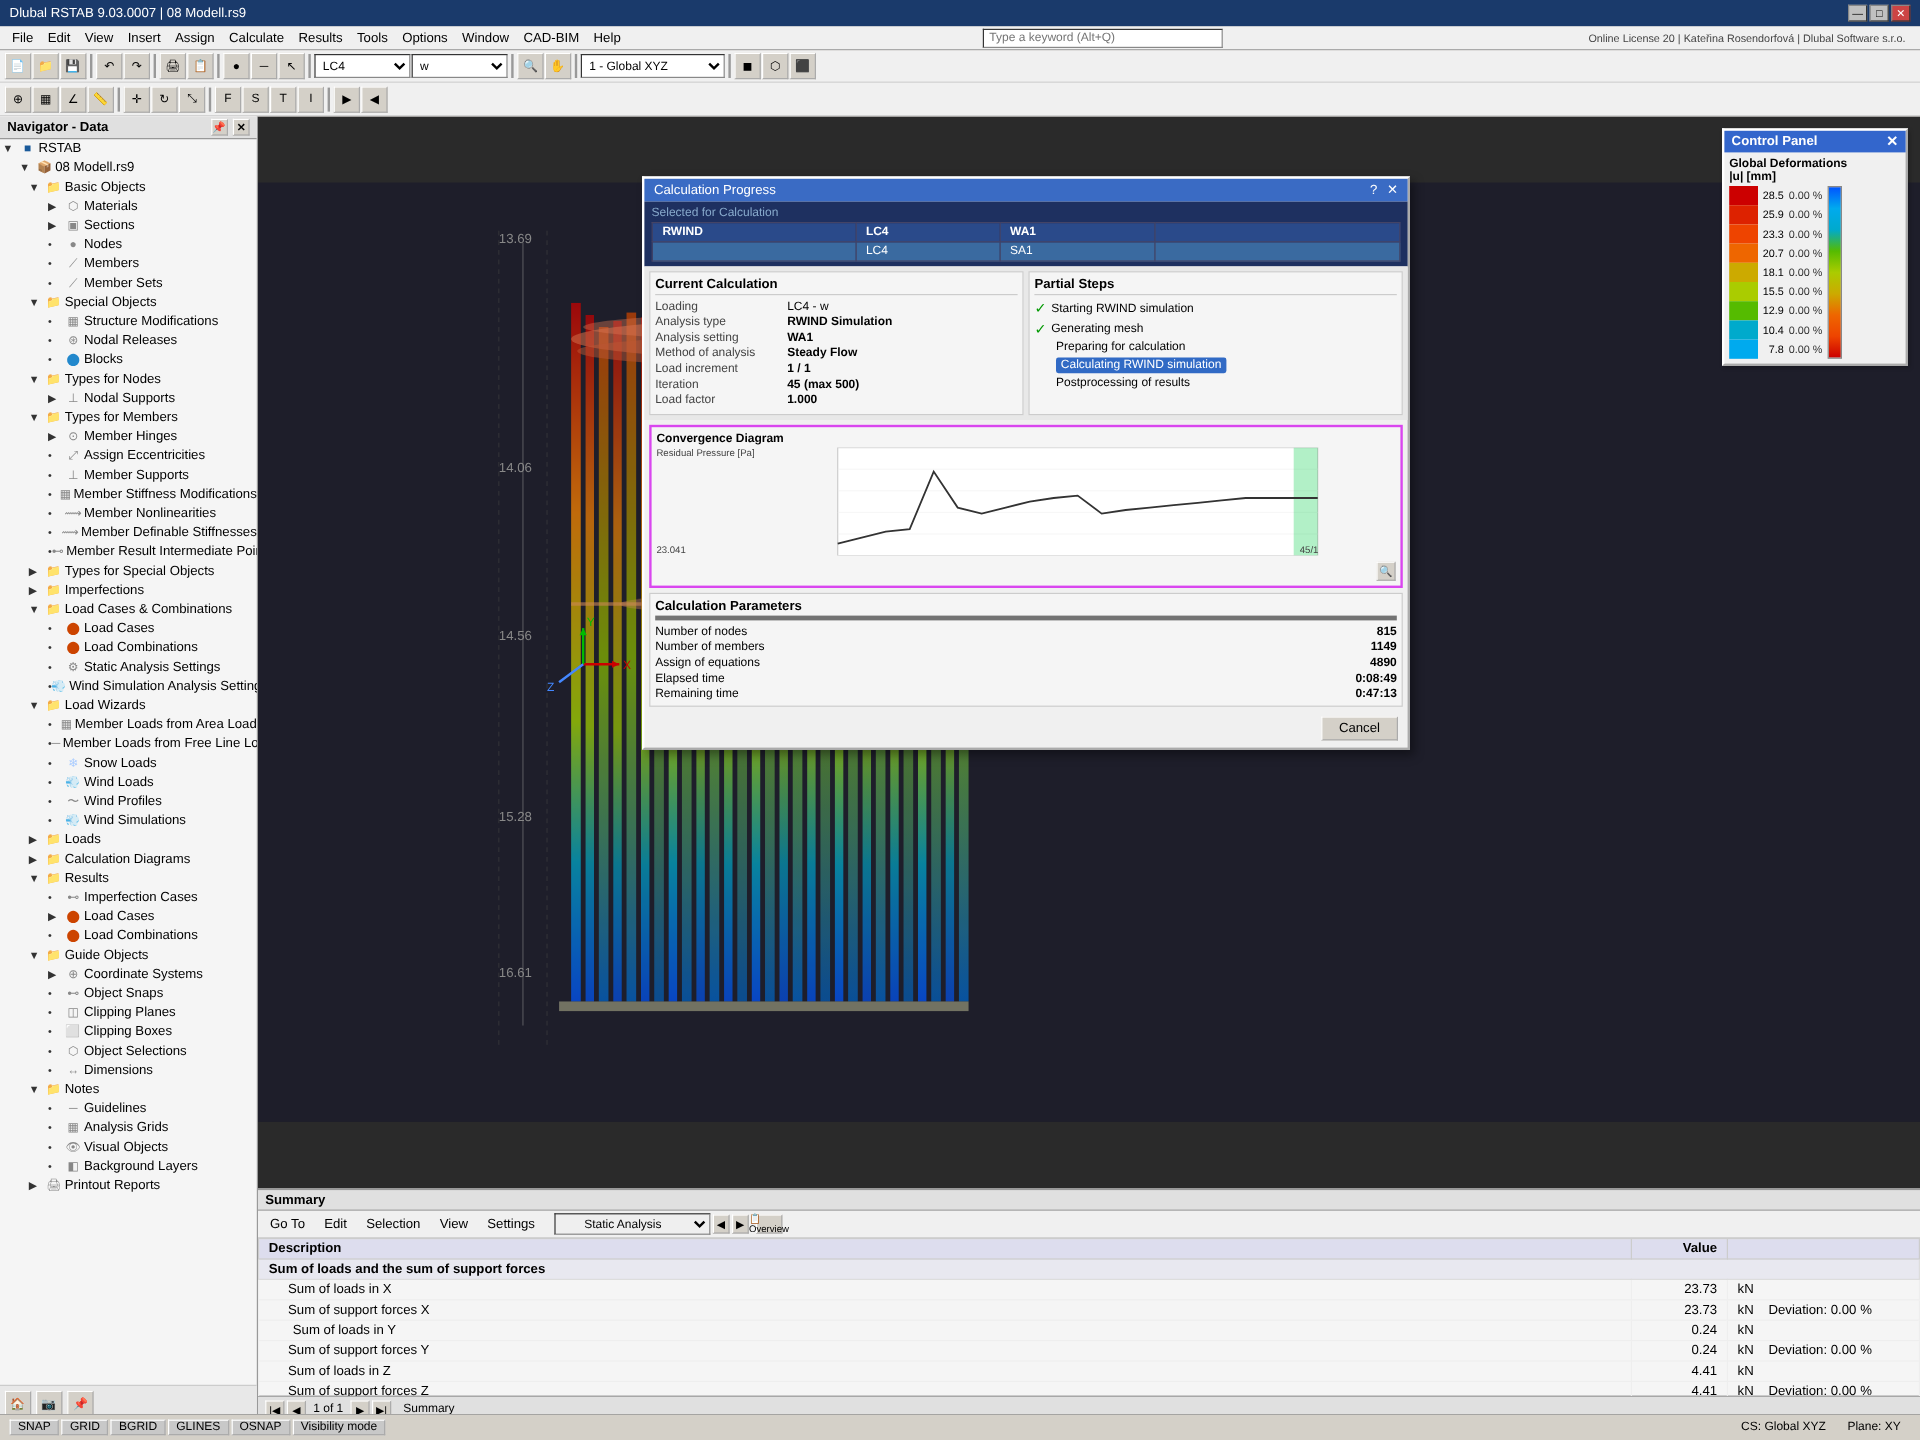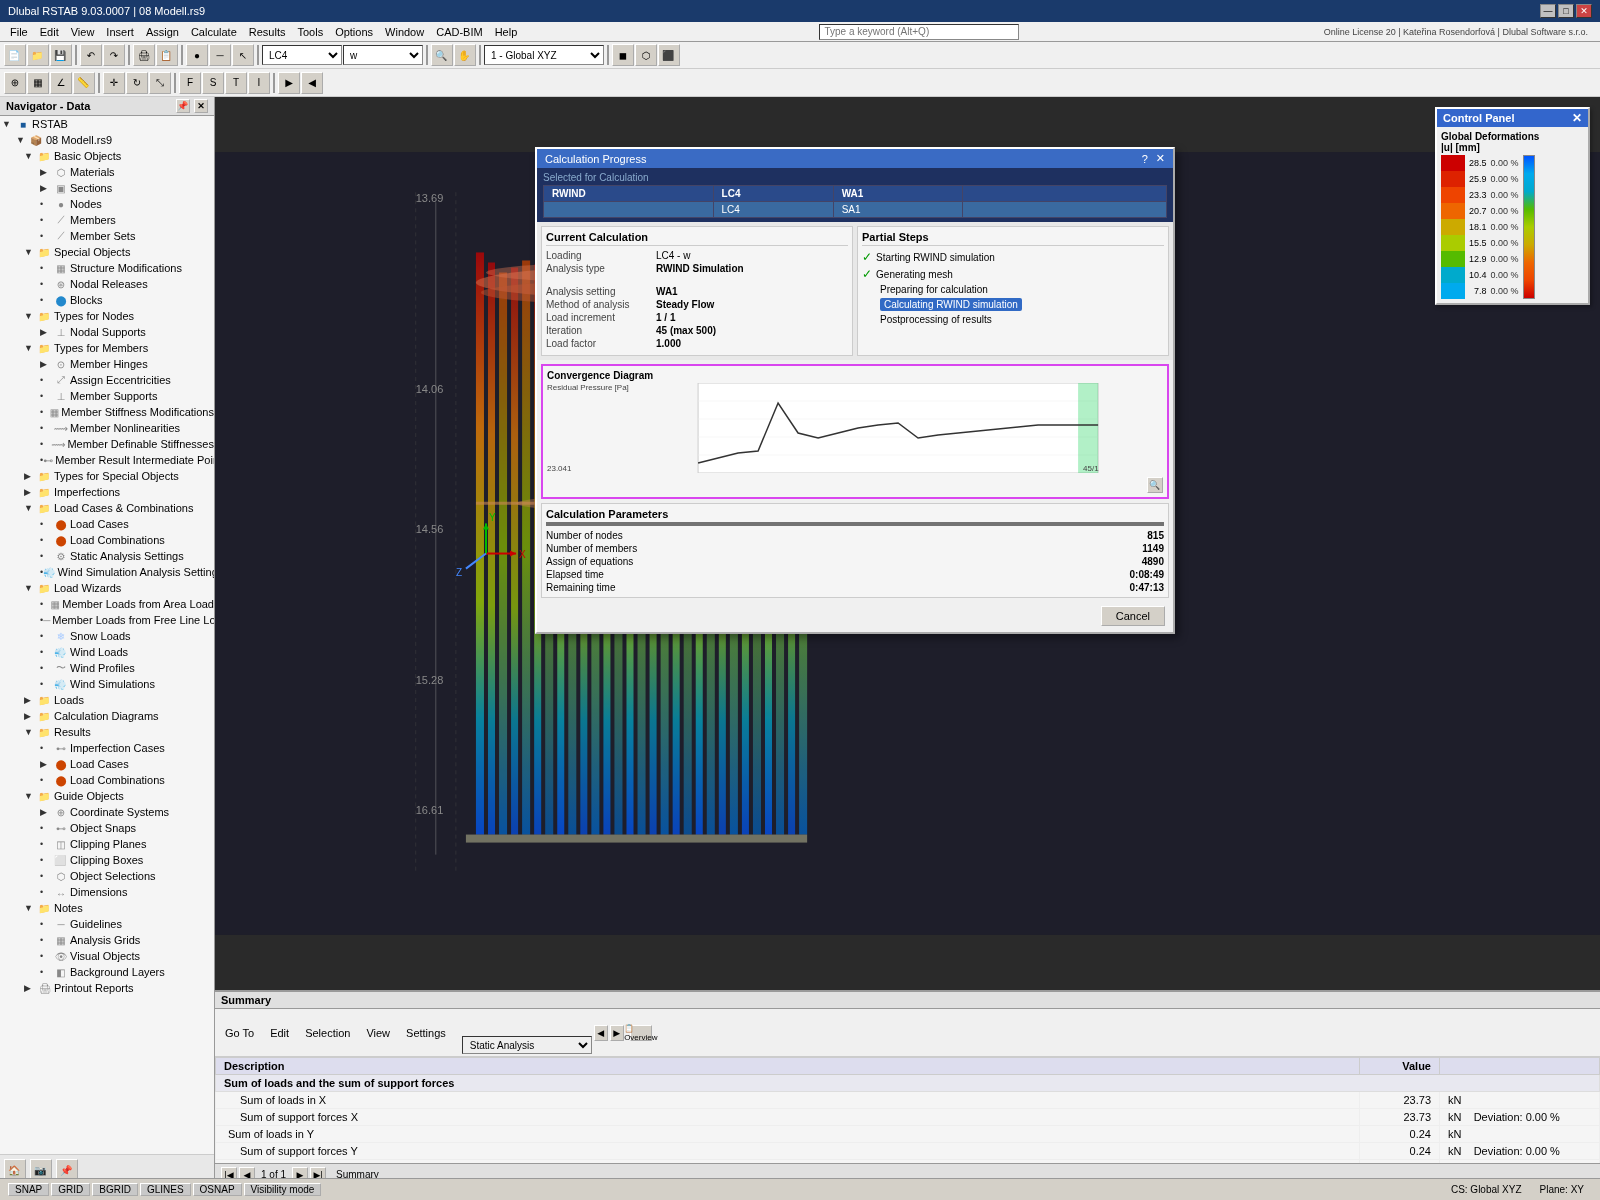--- a/index.html
+++ b/index.html
@@ -644,21 +644,21 @@
           </div>
 
           <div style="display:flex;gap:0;padding:4px;background:#e8e8e8;">
 
             <div style="flex:1;background:#f5f5f5;border:1px solid #ccc;padding:4px;margin-right:4px;font-size:10px;">
               <div style="font-weight:bold;font-size:11px;margin-bottom:4px;border-bottom:1px solid #ccc;padding-bottom:2px;">Current Calculation</div>
               <div style="display:flex;margin-bottom:2px;">
                 <span style="width:110px;color:#444;">Loading</span>
                 <span style="font-weight:normal;">LC4 - w</span>
               </div>
-              <div style="display:flex;margin-bottom:12px;">
+              <div style="display:flex;margin-bottom:2px;">
                 <span style="width:110px;color:#444;">Analysis type</span>
                 <span style="font-weight:bold;">RWIND Simulation</span>
               </div>
               <div style="display:flex;margin-bottom:2px;">
                 <span style="width:110px;color:#444;">Analysis setting</span>
                 <span style="font-weight:bold;">WA1</span>
               </div>
               <div style="display:flex;margin-bottom:2px;">
                 <span style="width:110px;color:#444;">Method of analysis</span>
                 <span style="font-weight:bold;">Steady Flow</span>
@@ -758,21 +758,21 @@
       <div style="background:#e0e0e0;padding:2px 6px;font-size:11px;font-weight:bold;border-bottom:1px solid #999;">
         <span>Summary</span>
       </div>
       <div style="background:#f0f0f0;padding:2px 6px;border-bottom:1px solid #ccc;display:flex;align-items:center;gap:8px;">
         <span style="font-size:11px;cursor:pointer;padding:1px 4px;">Go To</span>
         <span style="font-size:11px;cursor:pointer;padding:1px 4px;">Edit</span>
         <span style="font-size:11px;cursor:pointer;padding:1px 4px;">Selection</span>
         <span style="font-size:11px;cursor:pointer;padding:1px 4px;">View</span>
         <span style="font-size:11px;cursor:pointer;padding:1px 4px;">Settings</span>
         <div style="display:flex;align-items:center;gap:2px;margin-left:4px;">
-          <select style="height:18px;font-size:10px;border:1px inset #888;padding:0 3px;min-width:130px;margin-top:25px;">
+          <select style="height:18px;font-size:10px;border:1px inset #888;padding:0 20px;min-width:130px;">
             <option>Static Analysis</option>
           </select>
           <div style="width:14px;height:16px;background:#d4d0c8;border:1px outset #fff;font-size:9px;display:flex;align-items:center;justify-content:center;cursor:pointer;">◀</div>
           <div style="width:14px;height:16px;background:#d4d0c8;border:1px outset #fff;font-size:9px;display:flex;align-items:center;justify-content:center;cursor:pointer;">▶</div>
           <div style="width:22px;height:16px;background:#d4d0c8;border:1px outset #fff;font-size:8px;display:flex;align-items:center;justify-content:center;cursor:pointer;margin-left:4px;">📋 Overview</div>
         </div>
       </div>
       <div style="overflow-y:auto;flex:1;">
         <table style="width:100%;border-collapse:collapse;font-size:11px;">
           <thead>
@@ -790,21 +790,21 @@
               <td style="padding:2px 8px 2px 24px;border:1px solid #eee;">Sum of loads in X</td>
               <td style="padding:2px 8px;border:1px solid #eee;text-align:right;">23.73</td>
               <td style="padding:2px 8px;border:1px solid #eee;">kN</td>
             </tr>
             <tr>
               <td style="padding:2px 8px 2px 24px;border:1px solid #eee;">Sum of support forces X</td>
               <td style="padding:2px 8px;border:1px solid #eee;text-align:right;">23.73</td>
               <td style="padding:2px 8px;border:1px solid #eee;">kN&nbsp;&nbsp;&nbsp; Deviation: 0.00 %</td>
             </tr>
             <tr>
-              <td style="padding:2px 8px 2px 12px;border:1px solid #eee;">Sum of loads in Y</td>
+              <td style="padding:2px 8px 2px 28px;border:1px solid #eee;">Sum of loads in Y</td>
               <td style="padding:2px 8px;border:1px solid #eee;text-align:right;">0.24</td>
               <td style="padding:2px 8px;border:1px solid #eee;">kN</td>
             </tr>
             <tr>
               <td style="padding:2px 8px 2px 24px;border:1px solid #eee;">Sum of support forces Y</td>
               <td style="padding:2px 8px;border:1px solid #eee;text-align:right;">0.24</td>
               <td style="padding:2px 8px;border:1px solid #eee;">kN&nbsp;&nbsp;&nbsp; Deviation: 0.00 %</td>
             </tr>
             <tr>
               <td style="padding:2px 8px 2px 24px;border:1px solid #eee;">Sum of loads in Z</td>

